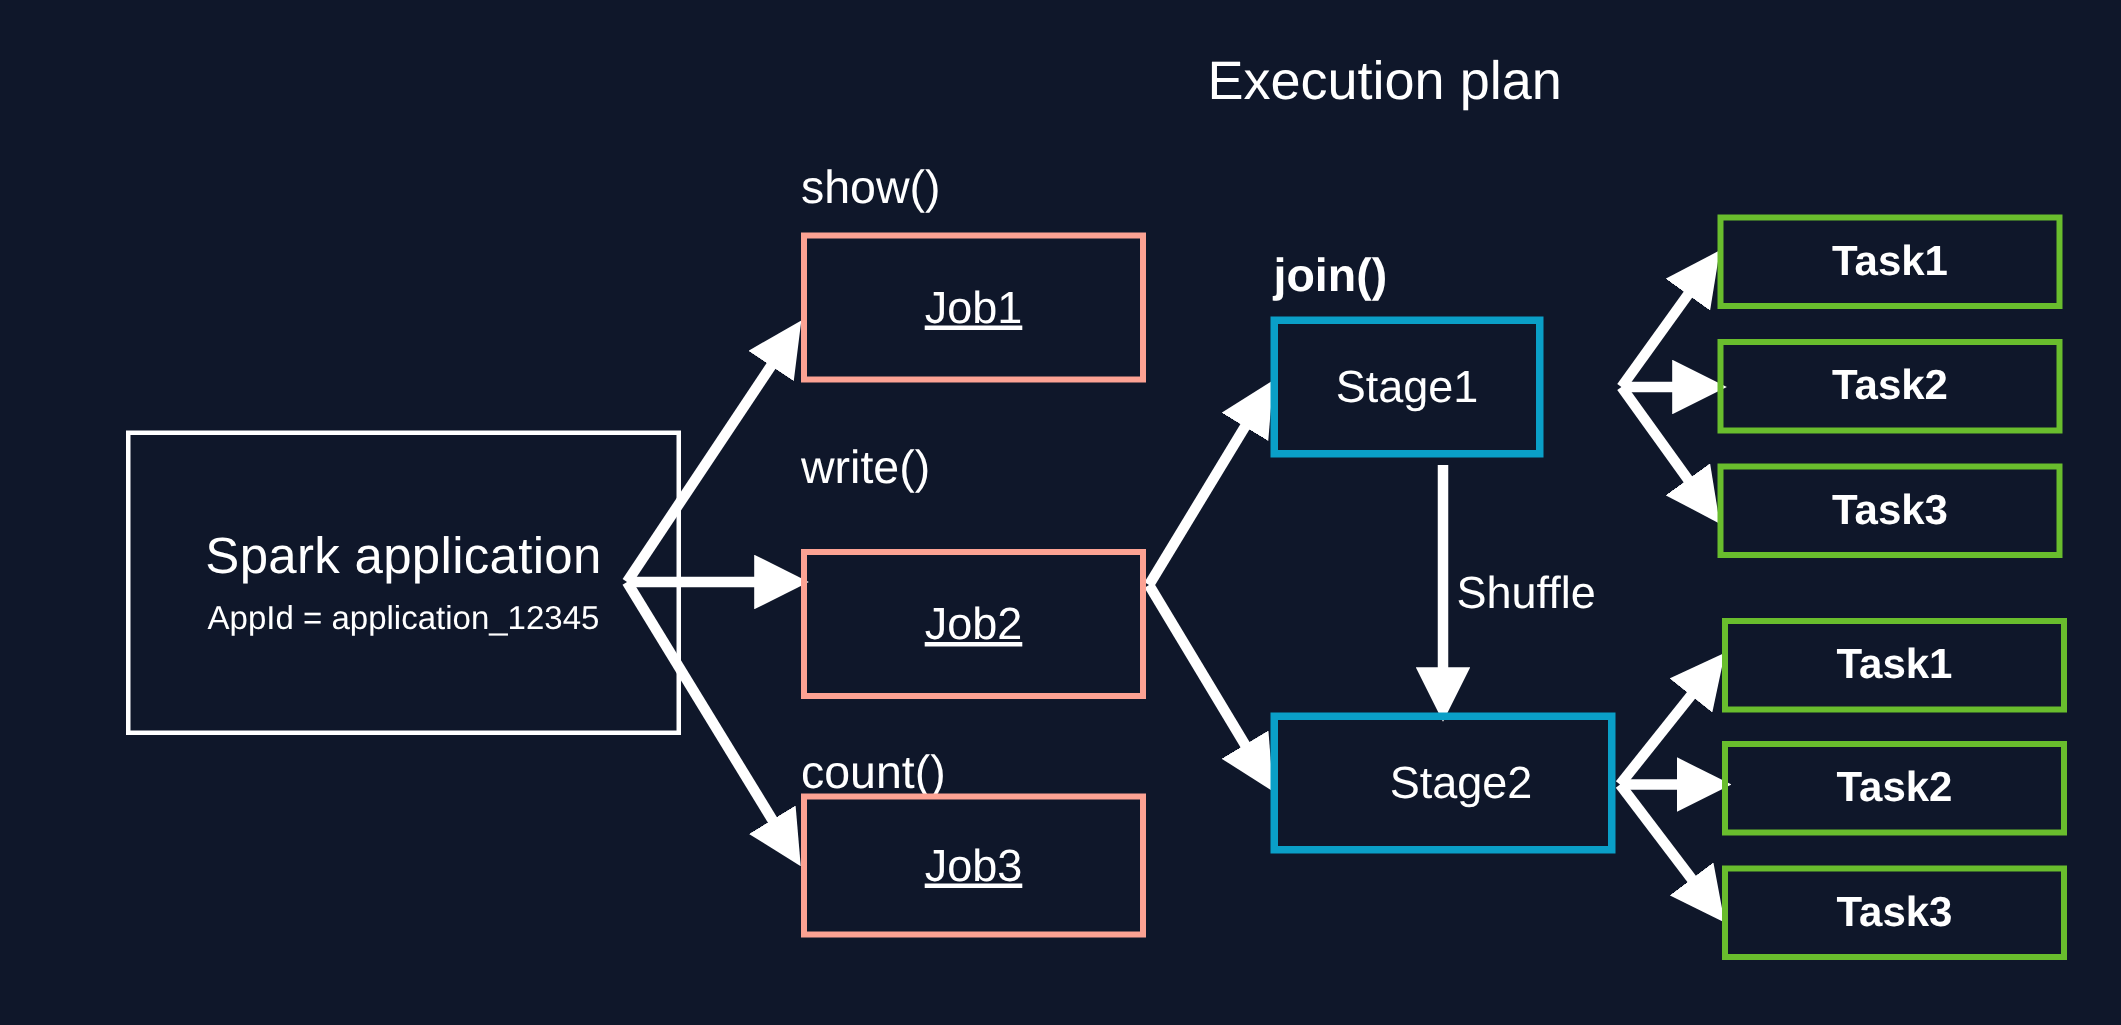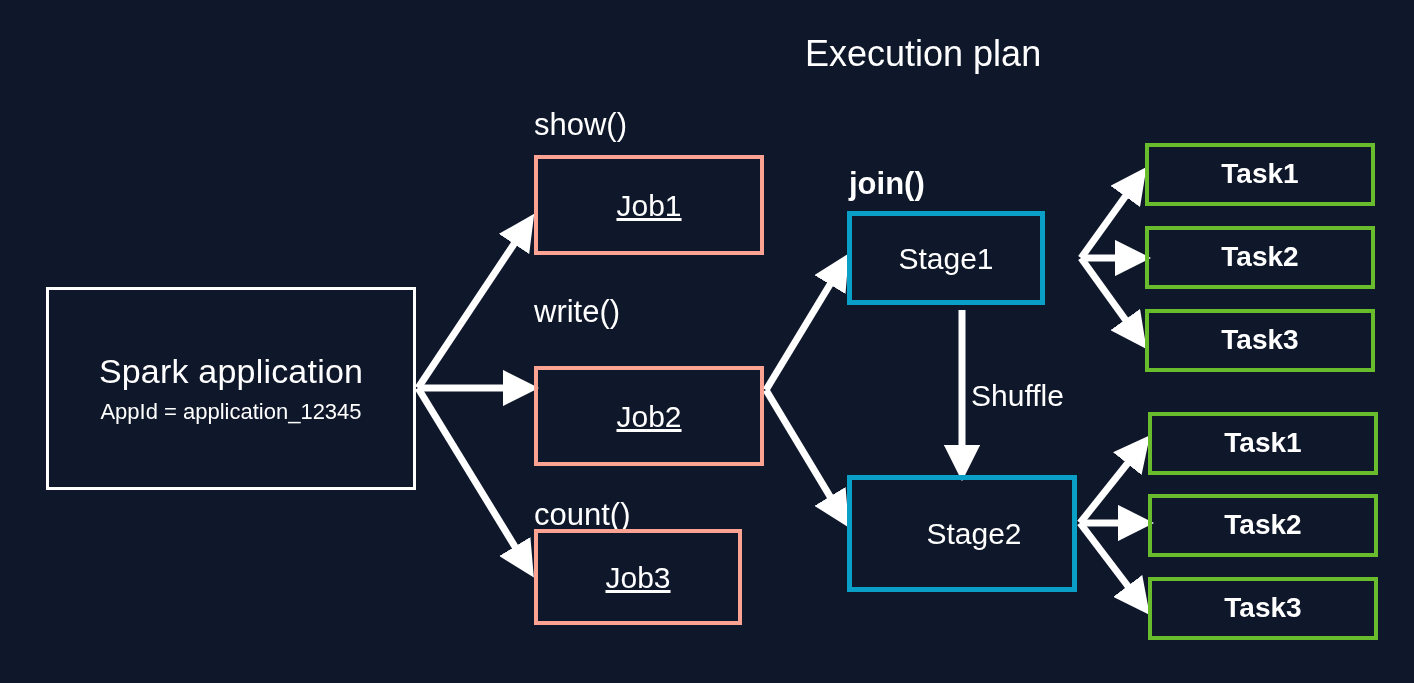--- a/index.html
+++ b/index.html
@@ -32,20 +32,21 @@
     align-items: center;
     justify-content: center;
     flex-direction: column;
     background: transparent;
     color: #ffffff;
     text-align: center;
     line-height: 1.1;
   }
   .node-app {
     border: 3px solid #bef264;
+    margin-left: 38px;
   }
   .node-job {
     border: 4px solid #fca293;
   }
   .node-stage {
     border: 5px solid #0a9fc7;
   }
   .node-task {
     border: 4px solid #69bd2d;
     font-weight: bold;
@@ -118,30 +119,30 @@
   <div class="node node-job" id="job1" style="left: 534px; top: 155px; width: 230px; height: 100px; border-color: rgb(252, 162, 147);">
     <div class="job-label">Job1</div>
   </div>
 
   <div class="caption" id="cap-job2" style="left: 534px; top: 294px;">write()</div>
   <div class="node node-job" id="job2" style="left: 534px; top: 340px; width: 230px; height: 100px; border-color: rgb(252, 162, 147); margin-top: 26px;">
     <div class="job-label">Job2</div>
   </div>
 
   <div class="caption" id="cap-job3" style="left: 534px; top: 466px; margin-top: 31px;">count()</div>
-  <div class="node node-job" id="job3" style="left: 534px; top: 529px; width: 208px; height: 96px; border-color: rgb(252, 162, 147);">
+  <div class="node node-job" id="job3" style="left: 534px; top: 529px; width: 230px; height: 96px; border-color: rgb(252, 162, 147);">
     <div class="job-label">Job3</div>
   </div>
 
   <div class="caption" id="cap-stage1" style="left: 849px; top: 166px; font-weight: bold;">join()</div>
-  <div class="node node-stage" id="stage1" style="left: 847px; top: 211px; width: 198px; height: 94px; border-color: rgb(10, 159, 199); align-items: center;">
+  <div class="node node-stage" id="stage1" style="left: 847px; top: 211px; width: 182px; height: 94px; border-color: rgb(10, 159, 199); align-items: center;">
     <div class="stage-label">Stage1</div>
   </div>
 
-  <div class="node node-stage" id="stage2" style="left: 847px; top: 475px; width: 230px; height: 117px; border-color: rgb(10, 159, 199); padding-left: 24px;">
+  <div class="node node-stage" id="stage2" style="left: 847px; top: 475px; width: 230px; height: 94px; border-color: rgb(10, 159, 199); padding-left: 24px;">
     <div class="stage-label">Stage2</div>
   </div>
 
   <div class="edge-label" id="shuffle-label" style="left: 971px; top: 379px;">Shuffle</div>
 
   <div id="tasks">
       <div class="node node-task" style="border-color: rgb(105, 189, 45); left: 1145px; top: 143px; width: 230px; height: 63px;">
         <div class="task-label">Task1</div>
       </div>
       <div class="node node-task" style="border-color: rgb(105, 189, 45); left: 1145px; top: 226px; width: 230px; height: 63px;">

